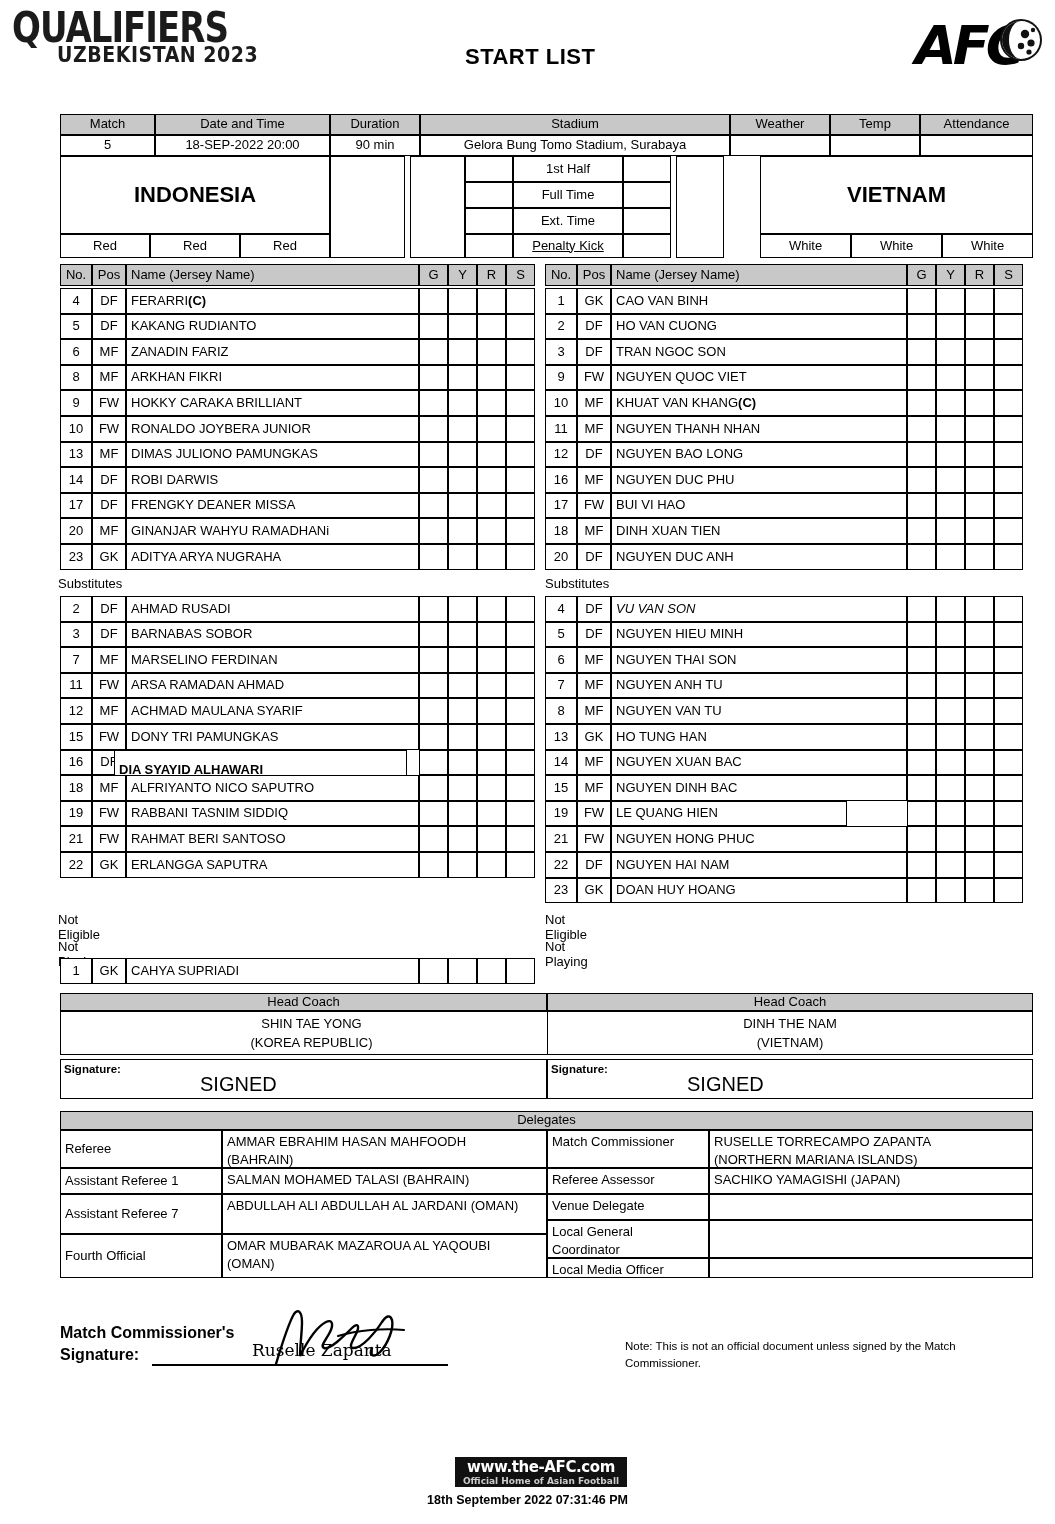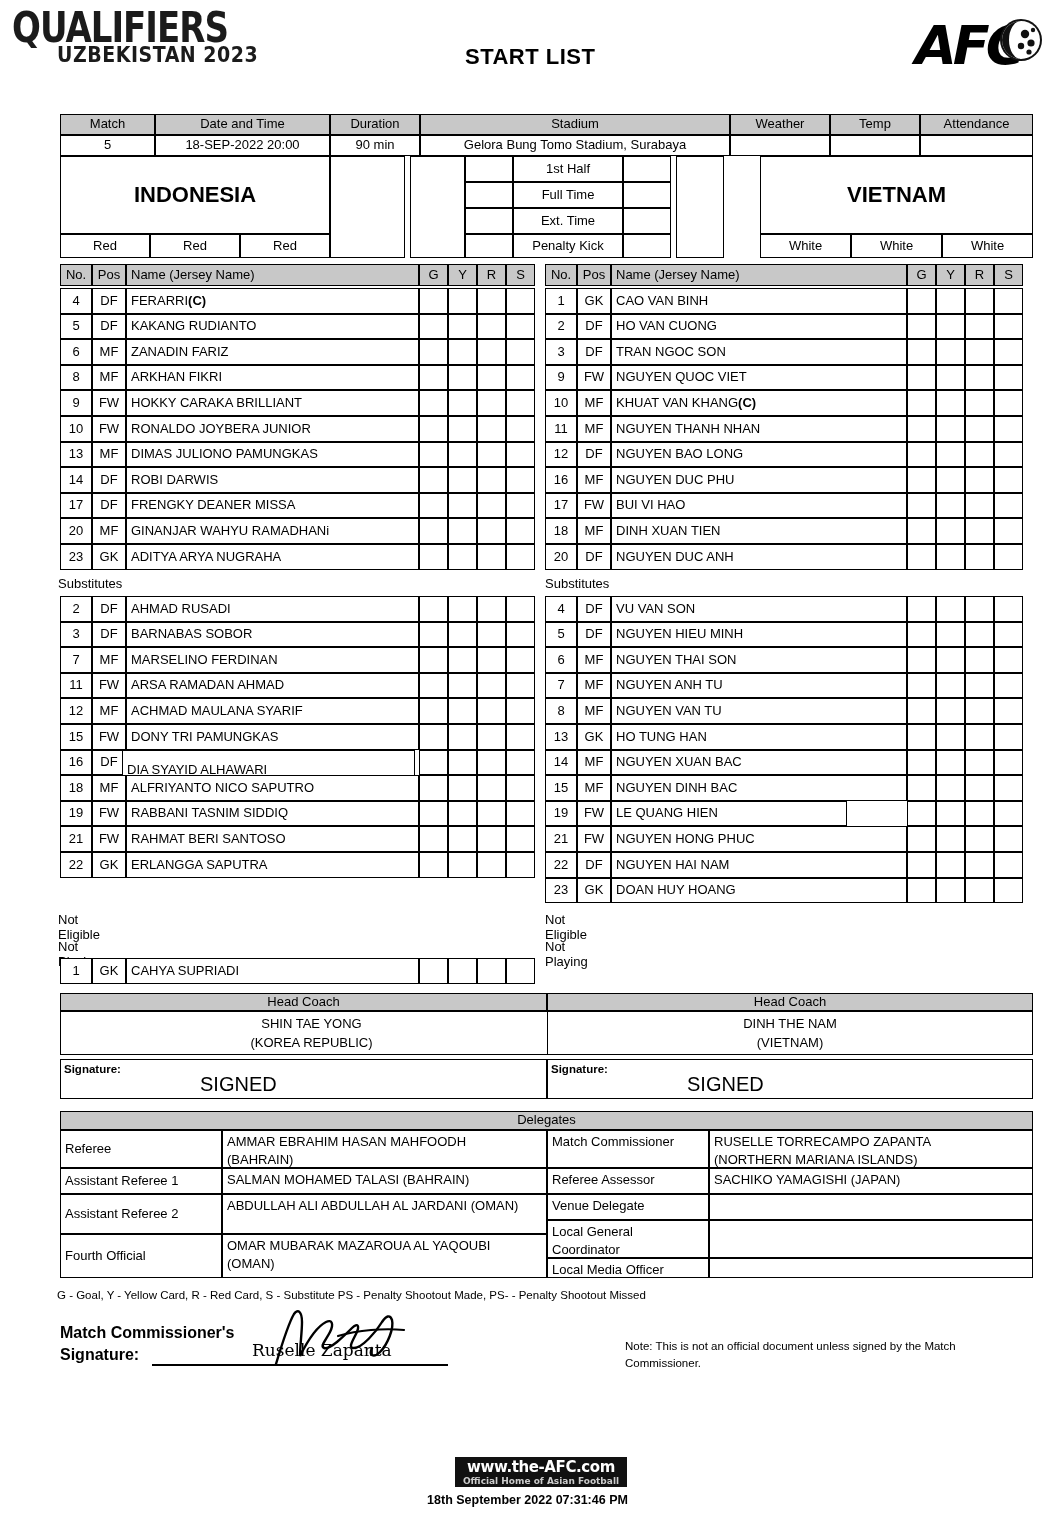--- a/index.html
+++ b/index.html
@@ -126,21 +126,21 @@
       <div class="cell ctr" style="left: 465px; top: 156px; width: 48px; height: 26px;"></div>
       <div class="cell ctr" style="left: 513px; top: 156px; width: 110px; height: 26px;">1st Half</div>
       <div class="cell ctr" style="left: 623px; top: 156px; width: 48px; height: 26px;"></div>
       <div class="cell ctr" style="left: 465px; top: 182px; width: 48px; height: 26px;"></div>
       <div class="cell ctr" style="left: 513px; top: 182px; width: 110px; height: 26px;">Full Time</div>
       <div class="cell ctr" style="left: 623px; top: 182px; width: 48px; height: 26px;"></div>
       <div class="cell ctr" style="left: 465px; top: 208px; width: 48px; height: 26px;"></div>
       <div class="cell ctr" style="left: 513px; top: 208px; width: 110px; height: 26px;">Ext. Time</div>
       <div class="cell ctr" style="left: 623px; top: 208px; width: 48px; height: 26px;"></div>
       <div class="cell ctr" style="left: 465px; top: 234px; width: 48px; height: 24px;"></div>
-      <div class="cell ctr" style="left: 513px; top: 234px; width: 110px; height: 24px;">Penalty Kick</div>
+      <div class="cell ctr" style="left: 513px; top: 234px; width: 110px; height: 24px; text-decoration: underline;">Penalty Kick</div>
       <div class="cell ctr" style="left: 623px; top: 234px; width: 48px; height: 24px;"></div>
       <div class="cell " style="left: 676px; top: 156px; width: 48px; height: 102px;"></div>
       <div class="cell ctr big" style="left: 760px; top: 156px; width: 273px; height: 78px;">VIETNAM</div>
       <div class="cell ctr" style="left: 60px; top: 234px; width: 90px; height: 24px;">Red</div>
       <div class="cell ctr" style="left: 150px; top: 234px; width: 90px; height: 24px;">Red</div>
       <div class="cell ctr" style="left: 240px; top: 234px; width: 90px; height: 24px;">Red</div>
       <div class="cell ctr" style="left: 760px; top: 234px; width: 91px; height: 24px;">White</div>
       <div class="cell ctr" style="left: 851px; top: 234px; width: 91px; height: 24px;">White</div>
       <div class="cell ctr" style="left: 942px; top: 234px; width: 91px; height: 24px;">White</div>
     </div>
@@ -353,21 +353,21 @@
       <div class="cell ctr" style="left: 506px; top: 698px; width: 29px; height: 26px;"></div>
       <div class="cell ctr" style="left: 60px; top: 724px; width: 32px; height: 26px;">15</div>
       <div class="cell ctr" style="left: 92px; top: 724px; width: 34px; height: 26px;">FW</div>
       <div class="cell pad" style="left: 126px; top: 724px; width: 293px; height: 26px;">DONY TRI PAMUNGKAS</div>
       <div class="cell ctr" style="left: 419px; top: 724px; width: 29px; height: 26px;"></div>
       <div class="cell ctr" style="left: 448px; top: 724px; width: 29px; height: 26px;"></div>
       <div class="cell ctr" style="left: 477px; top: 724px; width: 29px; height: 26px;"></div>
       <div class="cell ctr" style="left: 506px; top: 724px; width: 29px; height: 26px;"></div>
       <div class="cell ctr" style="left: 60px; top: 750px; width: 32px; height: 25px;">16</div>
       <div class="cell ctr" style="left: 92px; top: 750px; width: 34px; height: 25px;">DF</div>
-      <div class="cell pad" style="left: 122px; top: 750px; width: 293px; height: 40px;">DIA SYAYID ALHAWARI</div>
+      <div class="cell pad" style="left: 114px; top: 750px; width: 293px; height: 40px; font-weight: bold;">DIA SYAYID ALHAWARI</div>
       <div class="cell ctr" style="left: 419px; top: 750px; width: 29px; height: 25px;"></div>
       <div class="cell ctr" style="left: 448px; top: 750px; width: 29px; height: 25px;"></div>
       <div class="cell ctr" style="left: 477px; top: 750px; width: 29px; height: 25px;"></div>
       <div class="cell ctr" style="left: 506px; top: 750px; width: 29px; height: 25px;"></div>
       <div class="cell ctr" style="left: 60px; top: 775px; width: 32px; height: 26px;">18</div>
       <div class="cell ctr" style="left: 92px; top: 775px; width: 34px; height: 26px;">MF</div>
       <div class="cell pad" style="left: 126px; top: 775px; width: 293px; height: 26px;">ALFRIYANTO NICO SAPUTRO</div>
       <div class="cell ctr" style="left: 419px; top: 775px; width: 29px; height: 26px;"></div>
       <div class="cell ctr" style="left: 448px; top: 775px; width: 29px; height: 26px;"></div>
       <div class="cell ctr" style="left: 477px; top: 775px; width: 29px; height: 26px;"></div>
@@ -388,21 +388,21 @@
       <div class="cell ctr" style="left: 506px; top: 826px; width: 29px; height: 26px;"></div>
       <div class="cell ctr" style="left: 60px; top: 852px; width: 32px; height: 26px;">22</div>
       <div class="cell ctr" style="left: 92px; top: 852px; width: 34px; height: 26px;">GK</div>
       <div class="cell pad" style="left: 126px; top: 852px; width: 293px; height: 26px;">ERLANGGA SAPUTRA</div>
       <div class="cell ctr" style="left: 419px; top: 852px; width: 29px; height: 26px;"></div>
       <div class="cell ctr" style="left: 448px; top: 852px; width: 29px; height: 26px;"></div>
       <div class="cell ctr" style="left: 477px; top: 852px; width: 29px; height: 26px;"></div>
       <div class="cell ctr" style="left: 506px; top: 852px; width: 29px; height: 26px;"></div>
       <div class="cell ctr" style="left: 545px; top: 596px; width: 32px; height: 26px;">4</div>
       <div class="cell ctr" style="left: 577px; top: 596px; width: 34px; height: 26px;">DF</div>
-      <div class="cell pad" style="left: 611px; top: 596px; width: 296px; height: 26px;">VU VAN SON</div>
+      <div class="cell pad" style="left: 611px; top: 596px; width: 296px; height: 26px; font-style: italic;">VU VAN SON</div>
       <div class="cell ctr" style="left: 907px; top: 596px; width: 29px; height: 26px;"></div>
       <div class="cell ctr" style="left: 936px; top: 596px; width: 29px; height: 26px;"></div>
       <div class="cell ctr" style="left: 965px; top: 596px; width: 29px; height: 26px;"></div>
       <div class="cell ctr" style="left: 994px; top: 596px; width: 29px; height: 26px;"></div>
       <div class="cell ctr" style="left: 545px; top: 622px; width: 32px; height: 25px;">5</div>
       <div class="cell ctr" style="left: 577px; top: 622px; width: 34px; height: 25px;">DF</div>
       <div class="cell pad" style="left: 611px; top: 622px; width: 296px; height: 25px;">NGUYEN HIEU MINH</div>
       <div class="cell ctr" style="left: 907px; top: 622px; width: 29px; height: 25px;"></div>
       <div class="cell ctr" style="left: 936px; top: 622px; width: 29px; height: 25px;"></div>
       <div class="cell ctr" style="left: 965px; top: 622px; width: 29px; height: 25px;"></div>
@@ -521,21 +521,21 @@
           <div>AMMAR EBRAHIM HASAN MAHFOODH</div>
           <div>(BAHRAIN)</div>
         </div>
       </div>
       <div class="cell pad" style="left: 60px; top: 1168px; width: 162px; height: 26px;">Assistant Referee 1</div>
       <div class="cell pad vtop" style="left: 222px; top: 1168px; width: 325px; height: 26px;">
         <div style="line-height:18px;">
           <div>SALMAN MOHAMED TALASI (BAHRAIN)</div>
         </div>
       </div>
-      <div class="cell pad" style="left: 60px; top: 1194px; width: 162px; height: 40px;">Assistant Referee 2</div>
+      <div class="cell pad" style="left: 60px; top: 1194px; width: 162px; height: 40px;">Assistant Referee 7</div>
       <div class="cell pad vtop" style="left: 222px; top: 1194px; width: 325px; height: 40px;">
         <div style="line-height:18px;">
           <div>ABDULLAH ALI ABDULLAH AL JARDANI (OMAN)</div>
         </div>
       </div>
       <div class="cell pad" style="left: 60px; top: 1234px; width: 162px; height: 44px;">Fourth Official</div>
       <div class="cell pad vtop" style="left: 222px; top: 1234px; width: 325px; height: 44px;">
         <div style="line-height:18px;">
           <div>OMAR MUBARAK MAZAROUA AL YAQOUBI</div>
           <div>(OMAN)</div>
@@ -582,21 +582,20 @@
       <div class="cell pad vtop" style="left: 547px; top: 1258px; width: 162px; height: 20px;">
         <div style="line-height:18px;">
           <div>Local Media Officer</div>
         </div>
       </div>
       <div class="cell pad vtop" style="left: 709px; top: 1258px; width: 324px; height: 20px;">
         <div style="line-height:18px;"></div>
       </div>
     </div>
 
-  <div class="legend" style="left:57px;top:1289px;">G - Goal, Y - Yellow Card, R - Red Card, S - Substitute PS - Penalty Shootout Made, PS- - Penalty Shootout Missed</div>
 
   <div class="mc-sig" style="left:60px;top:1322px;">Match Commissioner's</div>
   <div class="mc-sig" style="left:60px;top:1344px;">Signature:</div>
   <div class="sig-line" style="left:152px;top:1364px;width:296px;"></div>
   <svg style="position:absolute;left:268px;top:1306px;" width="190" height="60" viewBox="0 0 190 60">
     <path d="M8 58 C14 38 20 18 26 8 C30 2 34 6 34 16 C34 26 32 40 32 50 C40 34 50 20 58 16 C64 13 66 18 62 26 C58 34 52 40 56 42 C62 44 76 30 84 22 C90 16 92 20 88 28 C84 36 80 42 86 42 C94 42 108 26 114 16 C118 10 122 8 124 14 C126 22 120 38 112 46 C106 52 100 50 104 42" fill="none" stroke="#000" stroke-width="2.4" stroke-linecap="round"></path>
     <path d="M70 30 C90 24 116 22 136 24" fill="none" stroke="#000" stroke-width="2.2" stroke-linecap="round"></path>
   </svg>
   <div class="cursive" style="left:252px;top:1340px;">Ruselle Zapanta</div>
 

